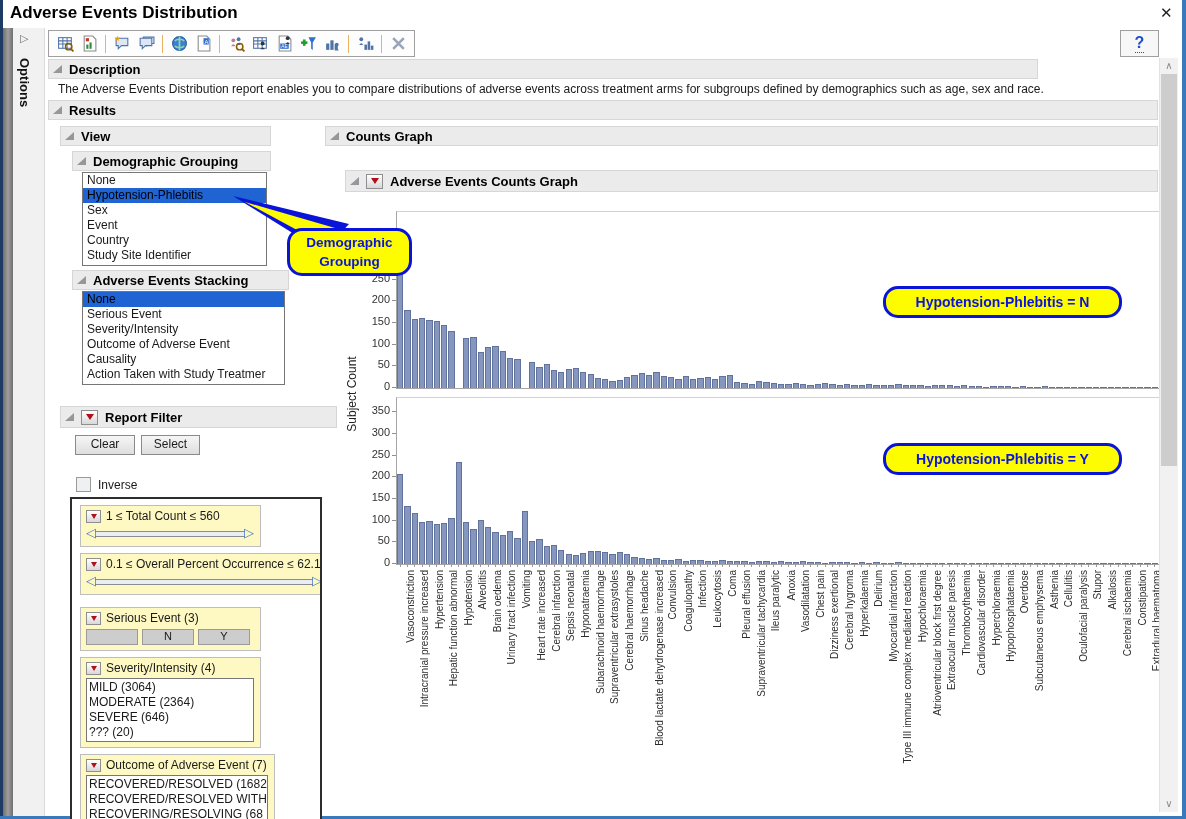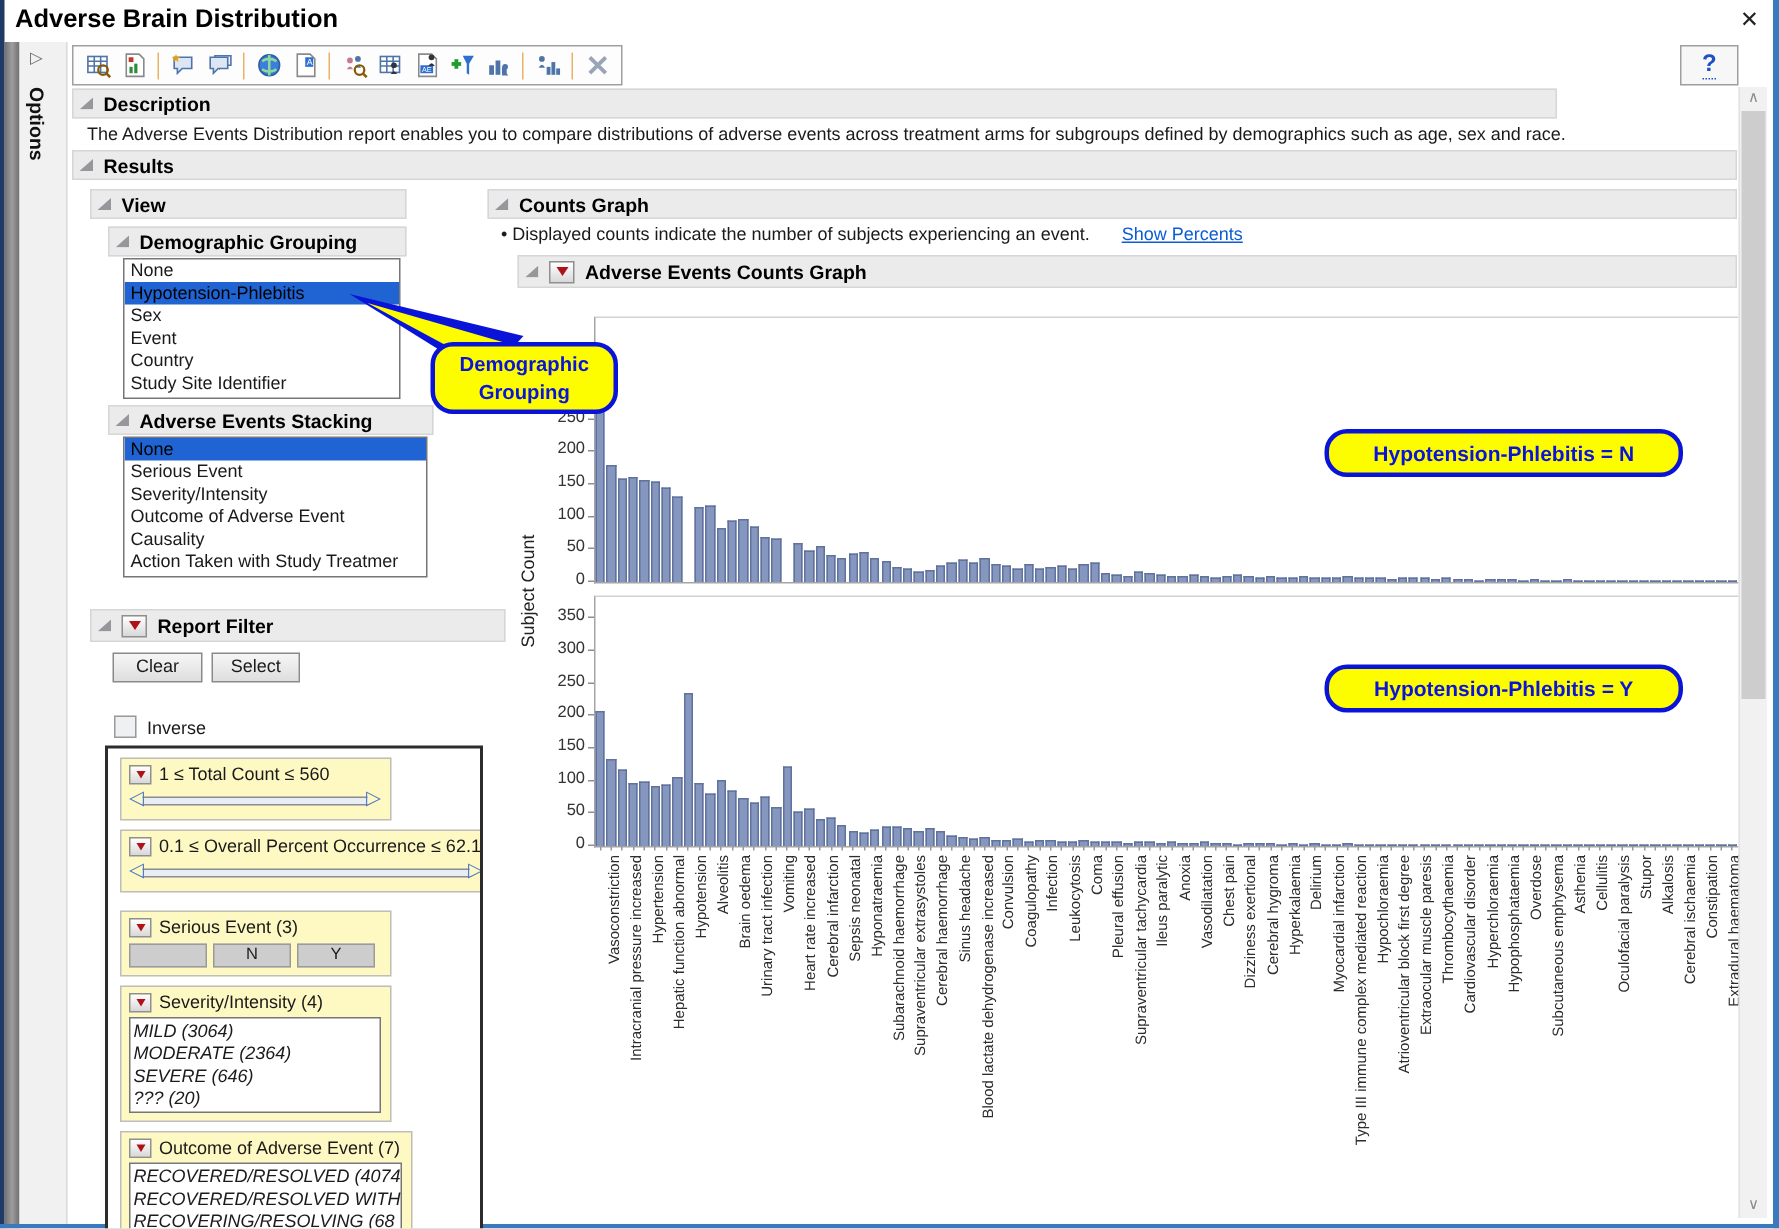--- a/index.html
+++ b/index.html
@@ -40,21 +40,21 @@
   
   .fouter{border:2px solid #2c2c2c;background:#fff;overflow:hidden;}
   .fbox{border:1px solid #bdbdbd;margin:6px 0 0 8px;padding:3px 6px 5px 5px;display:inline-block;background:#fef9c3;}
   .fhead{display:flex;align-items:center;gap:5px;font-size:12px;white-space:nowrap;}
   .slider{position:relative;height:15px;margin-top:3px;}
   .strack{position:absolute;left:9px;right:9px;top:5px;height:4px;border-top:1px solid #8d8d8d;border-bottom:1px solid #8d8d8d;background:#e9edf4;}
   .sarrow{position:absolute;top:-1px;font-size:13px;color:#4a78c4;line-height:15px;font-family:"DejaVu Sans",sans-serif;cursor:pointer;}
   .segrow{display:flex;gap:4px;margin-top:4px;}
   .segbtn{width:50px;height:14px;background:#cdcdcd;border:1px solid #9a9a9a;font-size:11px;text-align:center;line-height:13px;cursor:pointer;}
   .flist{background:#fff;border:1px solid #767676;margin-top:3px;font-size:12px;padding:1px 2px;}
-  .fli{height:15px;line-height:15px;white-space:nowrap;font-style:italic;}
+  .fli{height:15px;line-height:15px;white-space:nowrap;}
   
   #chart{left:330px;top:200px;width:828px;height:615px;}
   .panel{position:absolute;border-top:1px solid #d2d2d2;border-bottom:1px solid #a5a5a5;border-left:1px solid #a5a5a5;}
   .bar{position:absolute;bottom:0;background:#8596bf;border:1px solid #61739c;border-bottom:none;box-sizing:border-box;}
   .ytick{position:absolute;width:40px;text-align:right;font-size:11px;color:#333;}
   .ymark{position:absolute;width:4px;height:1px;background:#8f8f8f;}
   .xmark{position:absolute;width:1px;height:3px;background:#9a9a9a;}
   .xlab{position:absolute;white-space:nowrap;font-size:10px;color:#2d2d2d;transform:rotate(-90deg);transform-origin:top right;}
   .ylabel{position:absolute;font-size:12px;color:#222;transform:rotate(-90deg);white-space:nowrap;}
   .axtitle{position:absolute;font-size:11.5px;color:#222;white-space:nowrap;}
@@ -65,21 +65,21 @@
   
   .sbar{left:1159px;top:58px;width:18px;height:754px;background:#f1f1f1;border-left:1px solid #e2e2e2;}
   .sthumb{position:absolute;left:1px;width:16px;background:#cdcdcd;}
   .sarrowv{position:absolute;left:0;width:18px;text-align:center;color:#8a8a8a;font-size:10px;cursor:pointer;}
 </style>
 </head>
 <body>
 
 <div class="win">
 
-  <div class="abs title">Adverse Brain Distribution</div>
+  <div class="abs title">Adverse Events Distribution</div>
   <div class="abs close">✕</div>
   <div class="abs gutter"></div>
   <div class="abs rail"></div>
   <div class="abs rail-arrow">▷</div>
   <div class="abs rail-label">Options</div>
   <div class="abs edge-left"></div>
   <div class="abs edge-right"></div>
   <div class="abs edge-bottom"></div>
 
   <div class="abs toolbar" id="toolbar">
@@ -279,34 +279,29 @@
           <div class="fli">MILD (3064)</div>
           <div class="fli">MODERATE (2364)</div>
           <div class="fli">SEVERE (646)</div>
           <div class="fli">??? (20)</div>
         </div></div><div class="fbox" style="width: 182px;"><div class="fhead">
           <span class="rtbtn" style="width:13px;height:11px;">
             <span class="rtri" style="border-top-width:5px;border-left-width:3.5px;border-right-width:3.5px;"></span>
           </span>
           <span>Outcome of Adverse Event (7)</span>
         </div><div class="flist">
-          <div class="fli">RECOVERED/RESOLVED (4074</div>
+          <div class="fli">RECOVERED/RESOLVED (1682</div>
           <div class="fli">RECOVERED/RESOLVED WITH</div>
           <div class="fli">RECOVERING/RESOLVING (68</div>
           <div class="fli">NOT RECOVERED/NOT RESOL</div>
         </div></div></div>
 
   <div class="abs hdr" style="left:325px;top:126px;width:827px;">
     <span class="disc"></span>
     <span class="hlabel">Counts Graph</span>
-  </div>
-  <div class="abs note" style="left:334px;top:149px;">
-    <span>•</span>
-    <span>Displayed counts indicate the number of subjects experiencing an event.</span>
-    <span class="link" style="margin-left:18px;">Show Percents</span>
   </div>
   <div class="abs hdr" style="left:345px;top:170px;width:807px;height:20px;">
     <span class="disc"></span>
     <span class="rtbtn">
         <span class="rtri"></span>
       </span>
     <span class="hlabel">Adverse Events Counts Graph</span>
   </div>
 
   <div class="abs" id="chart">

